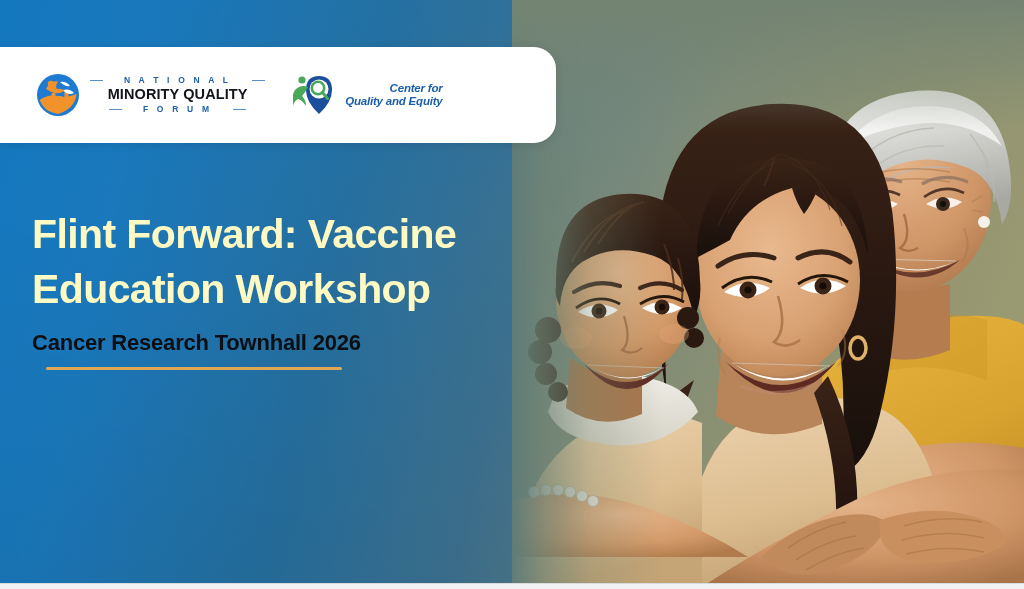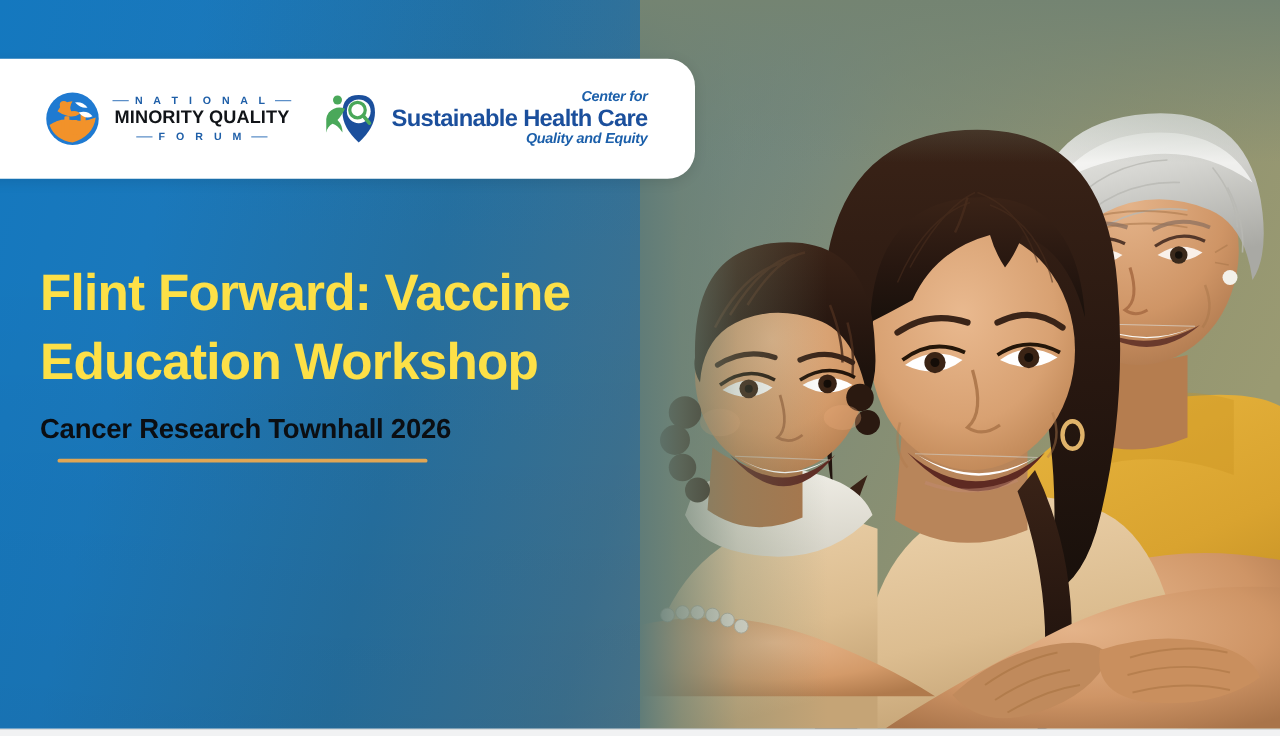--- a/index.html
+++ b/index.html
@@ -95,21 +95,21 @@
   .logo-nmqf { display: flex; align-items: center; gap: 10px; }
 
   .nmqf-mark { width: 44px; height: 44px; flex: 0 0 44px; }
   .nmqf-text {
     display: flex;
     flex-direction: column;
     align-items: center;
     line-height: 1;
   }
   .nmqf-line1, .nmqf-line3 {
-    display: flex; align-items: center; gap: 5px;
+    display: flex; align-items: center; gap: 21px;
     color: #1f5fa8;
     font-size: 8.5px;
     letter-spacing: 3.2px;
     font-weight: 700;
   }
   .nmqf-line1 .rule, .nmqf-line3 .rule {
     display: inline-block;
     width: 13px; height: 1px;
     background: #5c8fc8;
   }
@@ -152,21 +152,21 @@
 
   
   .copy {
     position: absolute;
     left: 32px;
     top: 207px;
     width: 520px;
   }
   .headline {
     margin: 0;
-    color: #fde047;
+    color: #fef9c3;
     font-size: 41px;
     font-weight: 700;
     line-height: 1.33;
     letter-spacing: -0.6px;
   }
   .subhead {
     margin: 14px 0 0 0;
     color: #0b0e12;
     font-size: 22px;
     font-weight: 700;
@@ -492,21 +492,20 @@
       <svg class="cshc-mark" viewBox="0 0 44 46" xmlns="http://www.w3.org/2000/svg">
         <path d="M26 4 q13 0 13 14 q0 12 -13 24 q-13 -12 -13 -24 q0 -14 13 -14 Z" fill="#1b4f9c"></path>
         <circle cx="26" cy="17" r="9.5" fill="#ffffff"></circle>
         <circle cx="25" cy="16" r="6.2" fill="none" stroke="#4aa85a" stroke-width="2.6"></circle>
         <path d="M29.5 20.5 l5 6" stroke="#4aa85a" stroke-width="3" stroke-linecap="round"></path>
         <circle cx="9" cy="8" r="3.6" fill="#4aa85a"></circle>
         <path d="M2 18 q6 -6 13 -3 q-3 6 -6 9 q4 4 4 10 q-4 -6 -8 -7 q-4 2 -5 7 q-2 -10 2 -16 Z" fill="#4aa85a"></path>
       </svg>
       <div class="cshc-text">
         <div class="cshc-l1">Center for</div>
-        <div class="cshc-l2">Sustainable Health Care</div>
         <div class="cshc-l3">Quality and Equity</div>
       </div>
     </div>
   </div>
 
   <div class="copy">
     <h1 class="headline">Flint Forward: Vaccine Education Workshop</h1>
     <h2 class="subhead">Cancer Research Townhall 2026</h2>
     <div class="divider"></div>
   </div>

